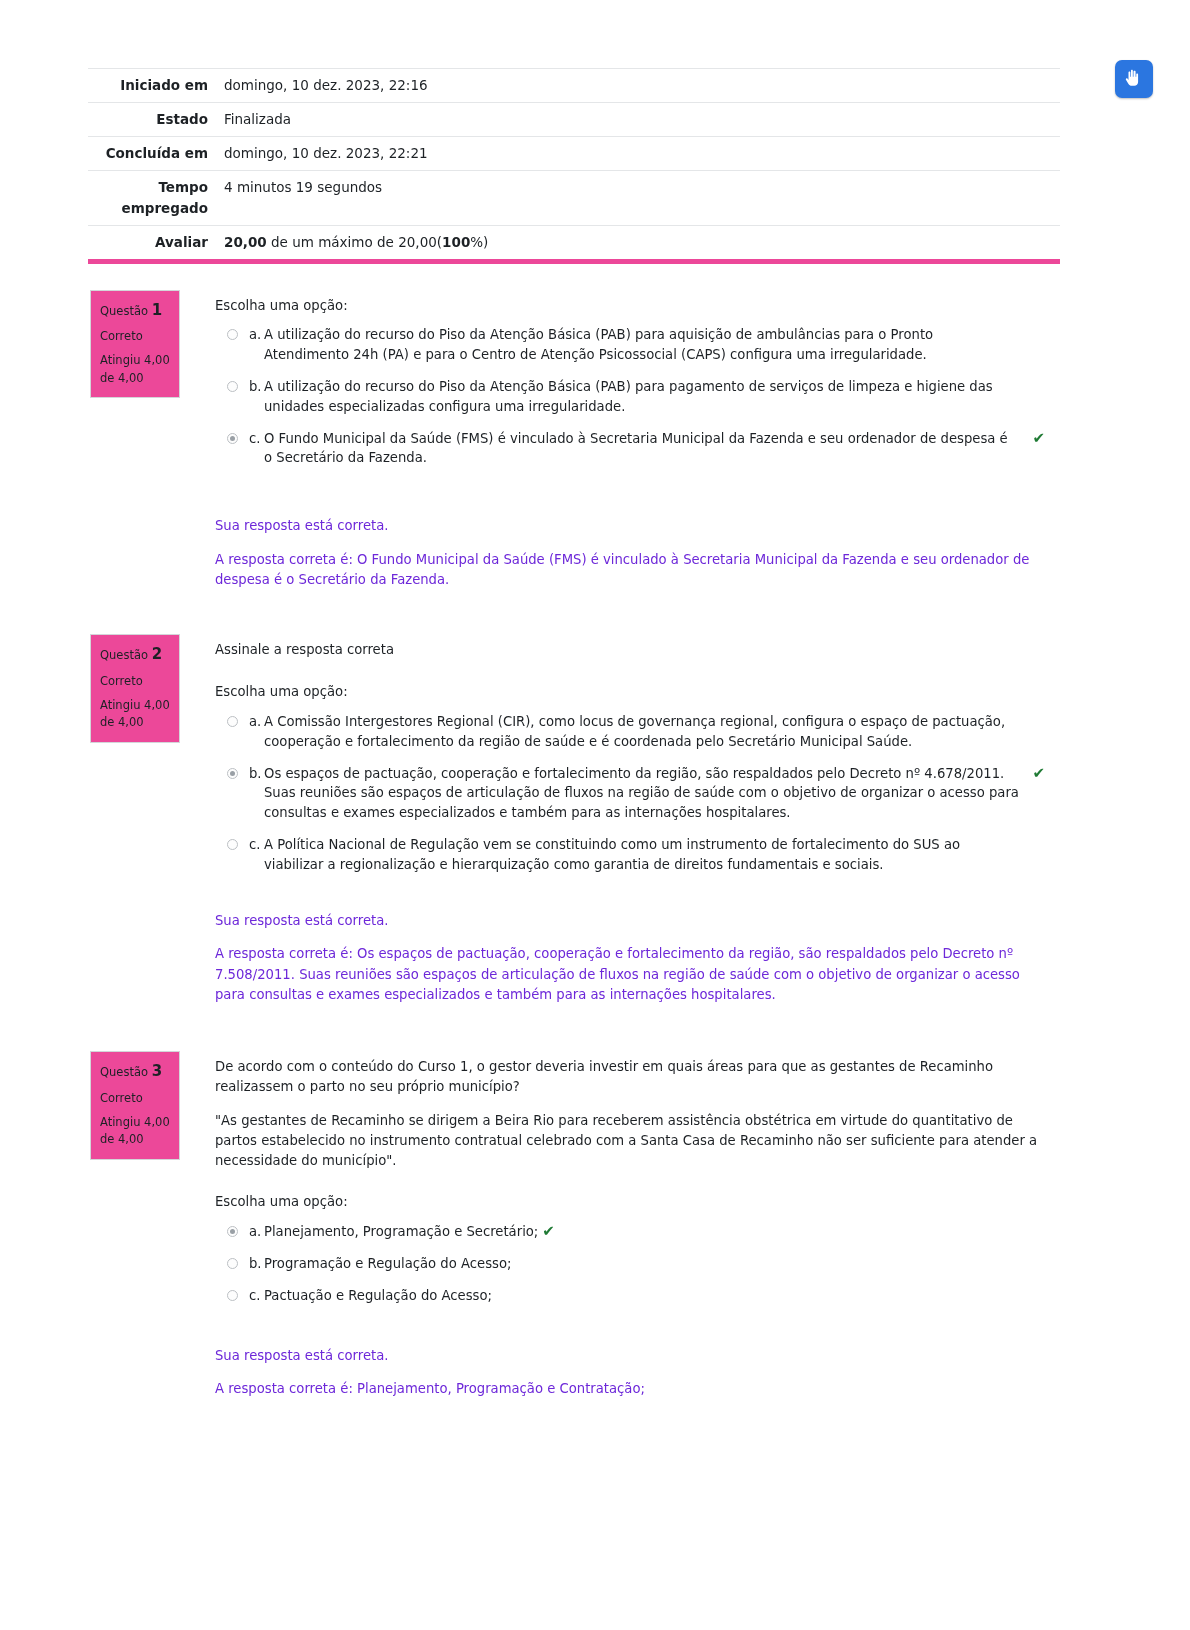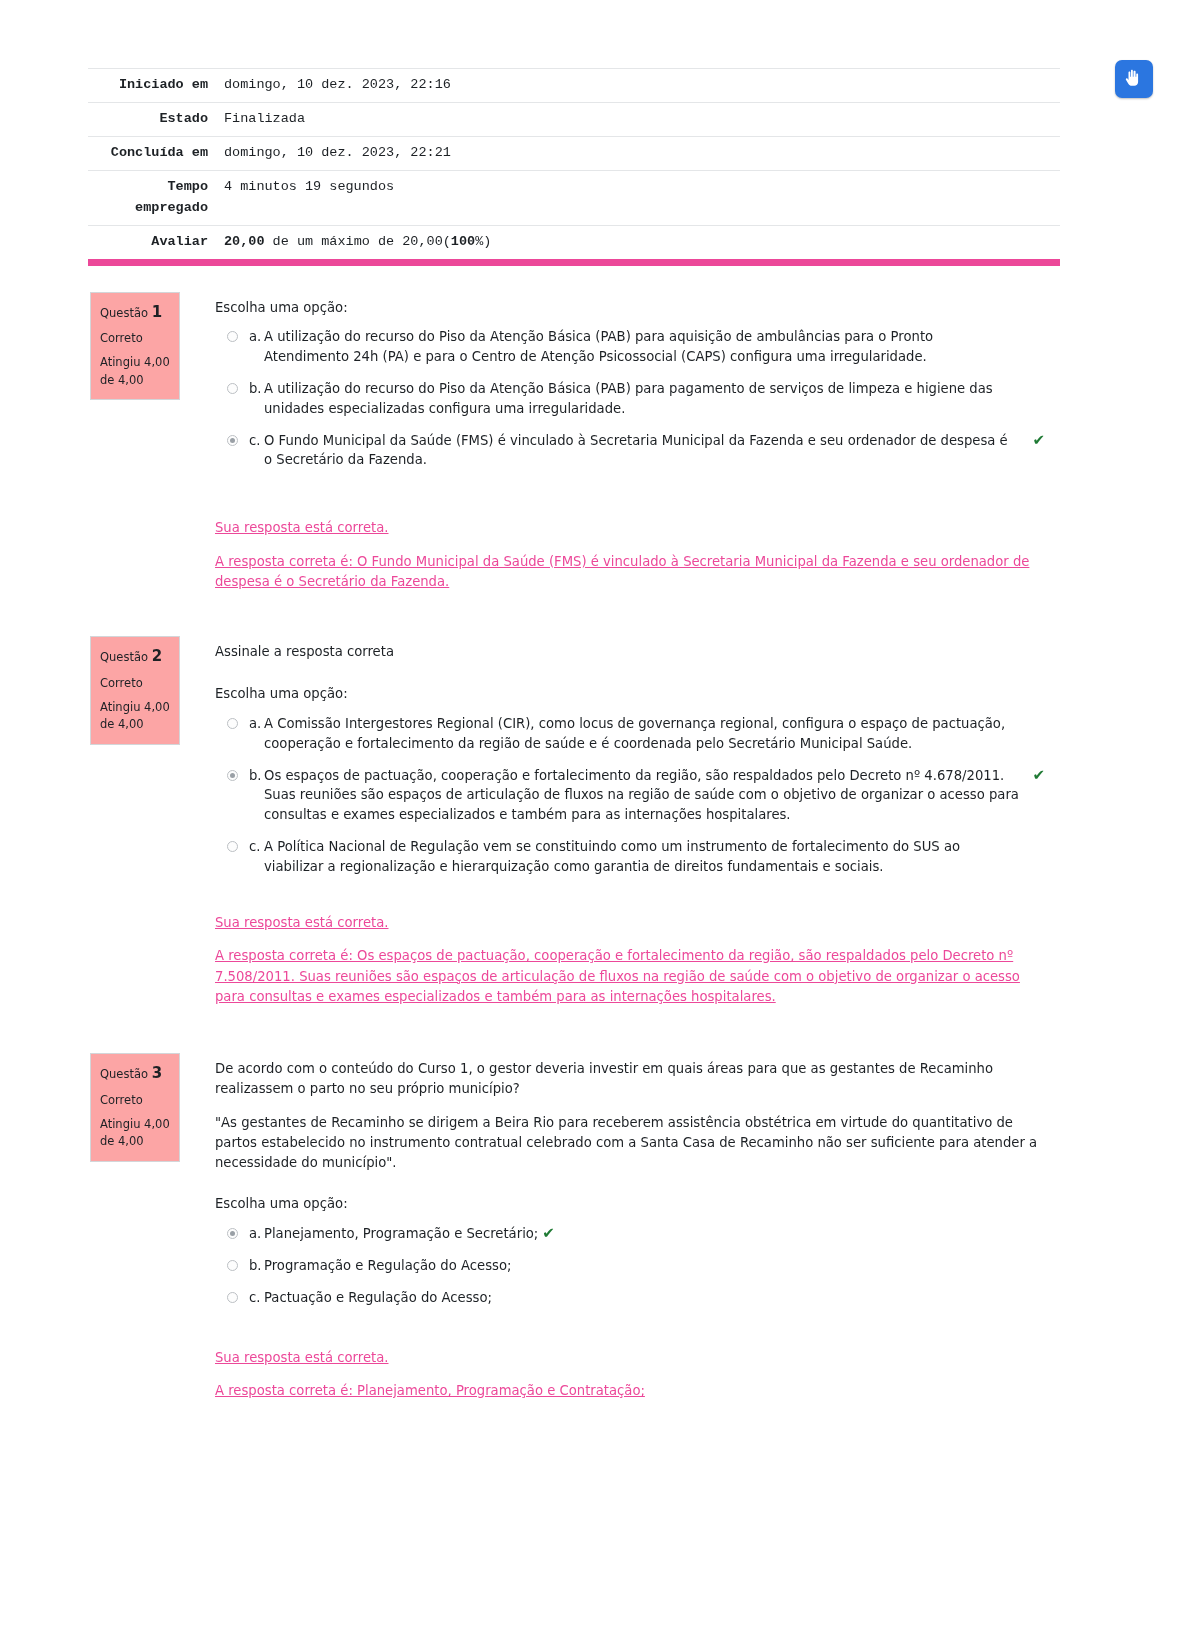--- a/index.html
+++ b/index.html
@@ -35,22 +35,22 @@
     width: 972px;
   }
 
   
   .summary {
     width: 972px;
     border-collapse: collapse;
     margin-top: 68px;
     font-size: 13.5px;
   }
-  .summary tr { border-top: 1px solid #e4e6e8; font-family: Liberation Mono, monospace; }
-  .summary tr:last-child { border-bottom: 7px solid #ec4899; }
+  .summary tr { border-top: 1px solid #e4e6e8; }
+  .summary tr:last-child { border-bottom: 5px solid #ec4899; }
   .summary th {
     width: 130px;
     text-align: right;
     font-weight: bold;
     padding: 6px 10px 6px 0;
     vertical-align: top;
     line-height: 1.55;
     white-space: normal;
   }
   .summary td {
@@ -70,21 +70,21 @@
   }
   .qinfo {
     position: absolute;
     left: 2px; top: 0;
     width: 90px;
     border: 1px solid #d3d6d9;
     padding: 8px 9px 10px 9px;
     font-size: 11.5px;
     line-height: 1.5;
     color: #1d2125;
-    background: #fca5a5;
+    background: #ec4899;
   }
   .qinfo .qnum { font-size: 11.5px; margin-bottom: 7px; }
   .qinfo .qnum b { font-size: 15px; font-weight: bold; }
   .qinfo .qstate { margin-bottom: 7px; }
   .qinfo .qgrade { }
 
   .qbody {
     margin-left: 127px;
     padding-top: 6px;
     font-size: 13.2px;
@@ -142,25 +142,24 @@
   }
   .tick.inline {
     display: inline;
     width: auto;
     margin-left: 4px;
     text-align: left;
   }
 
   .feedback {
     margin-top: 48px;
-    color: #ec4899;
+    color: #6d28d9;
     font-size: 13.2px;
     line-height: 1.55;
     max-width: 830px;
-    text-decoration: underline;
   }
   .feedback .fline { margin-bottom: 13px; }
   .feedback .fline:last-child { margin-bottom: 0; }
 
   
   #q1 { margin-top: 26px; }
   #q2 { margin-top: 44px; }
   #q3 { margin-top: 46px; }
   #q3 .feedback { margin-top: 40px; }
   #q2 .feedback { margin-top: 36px; }

